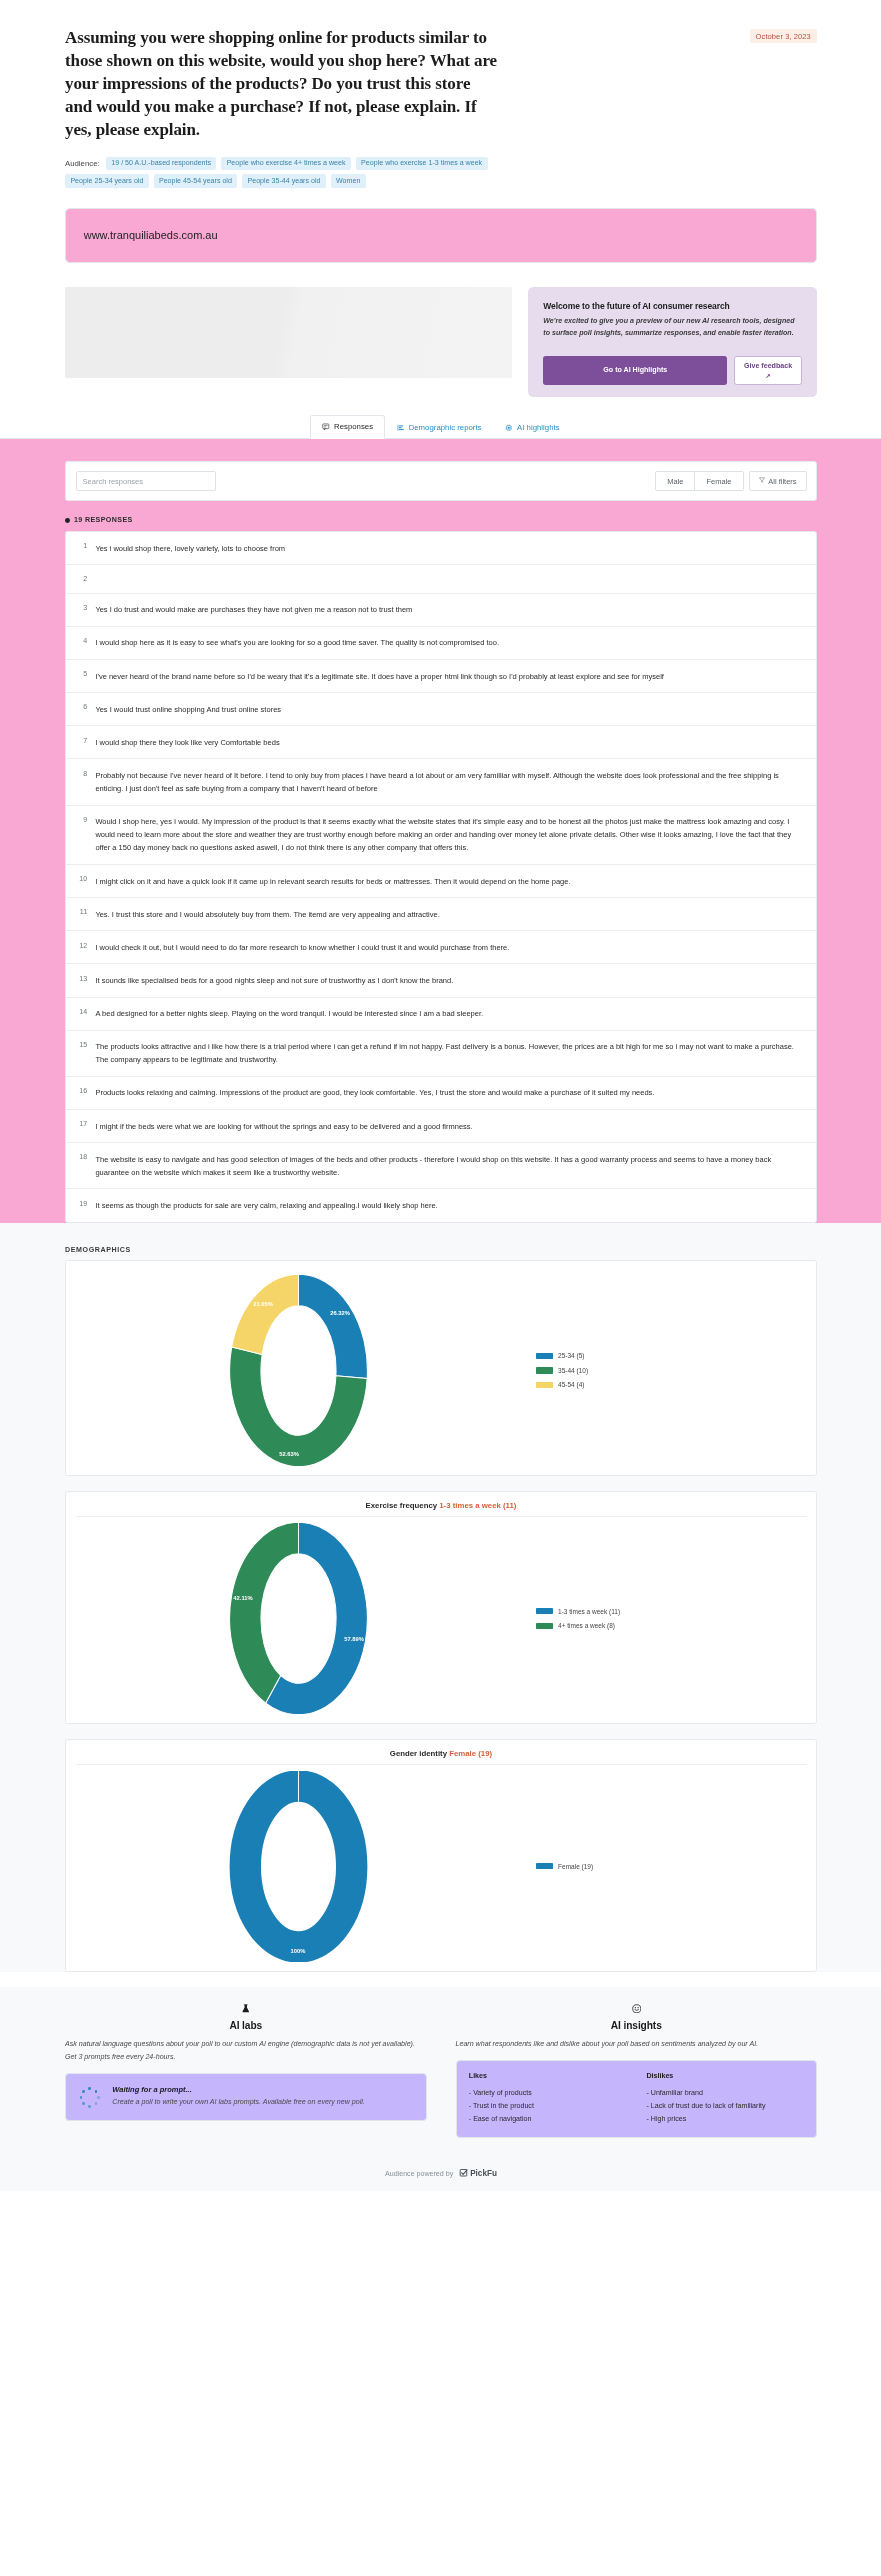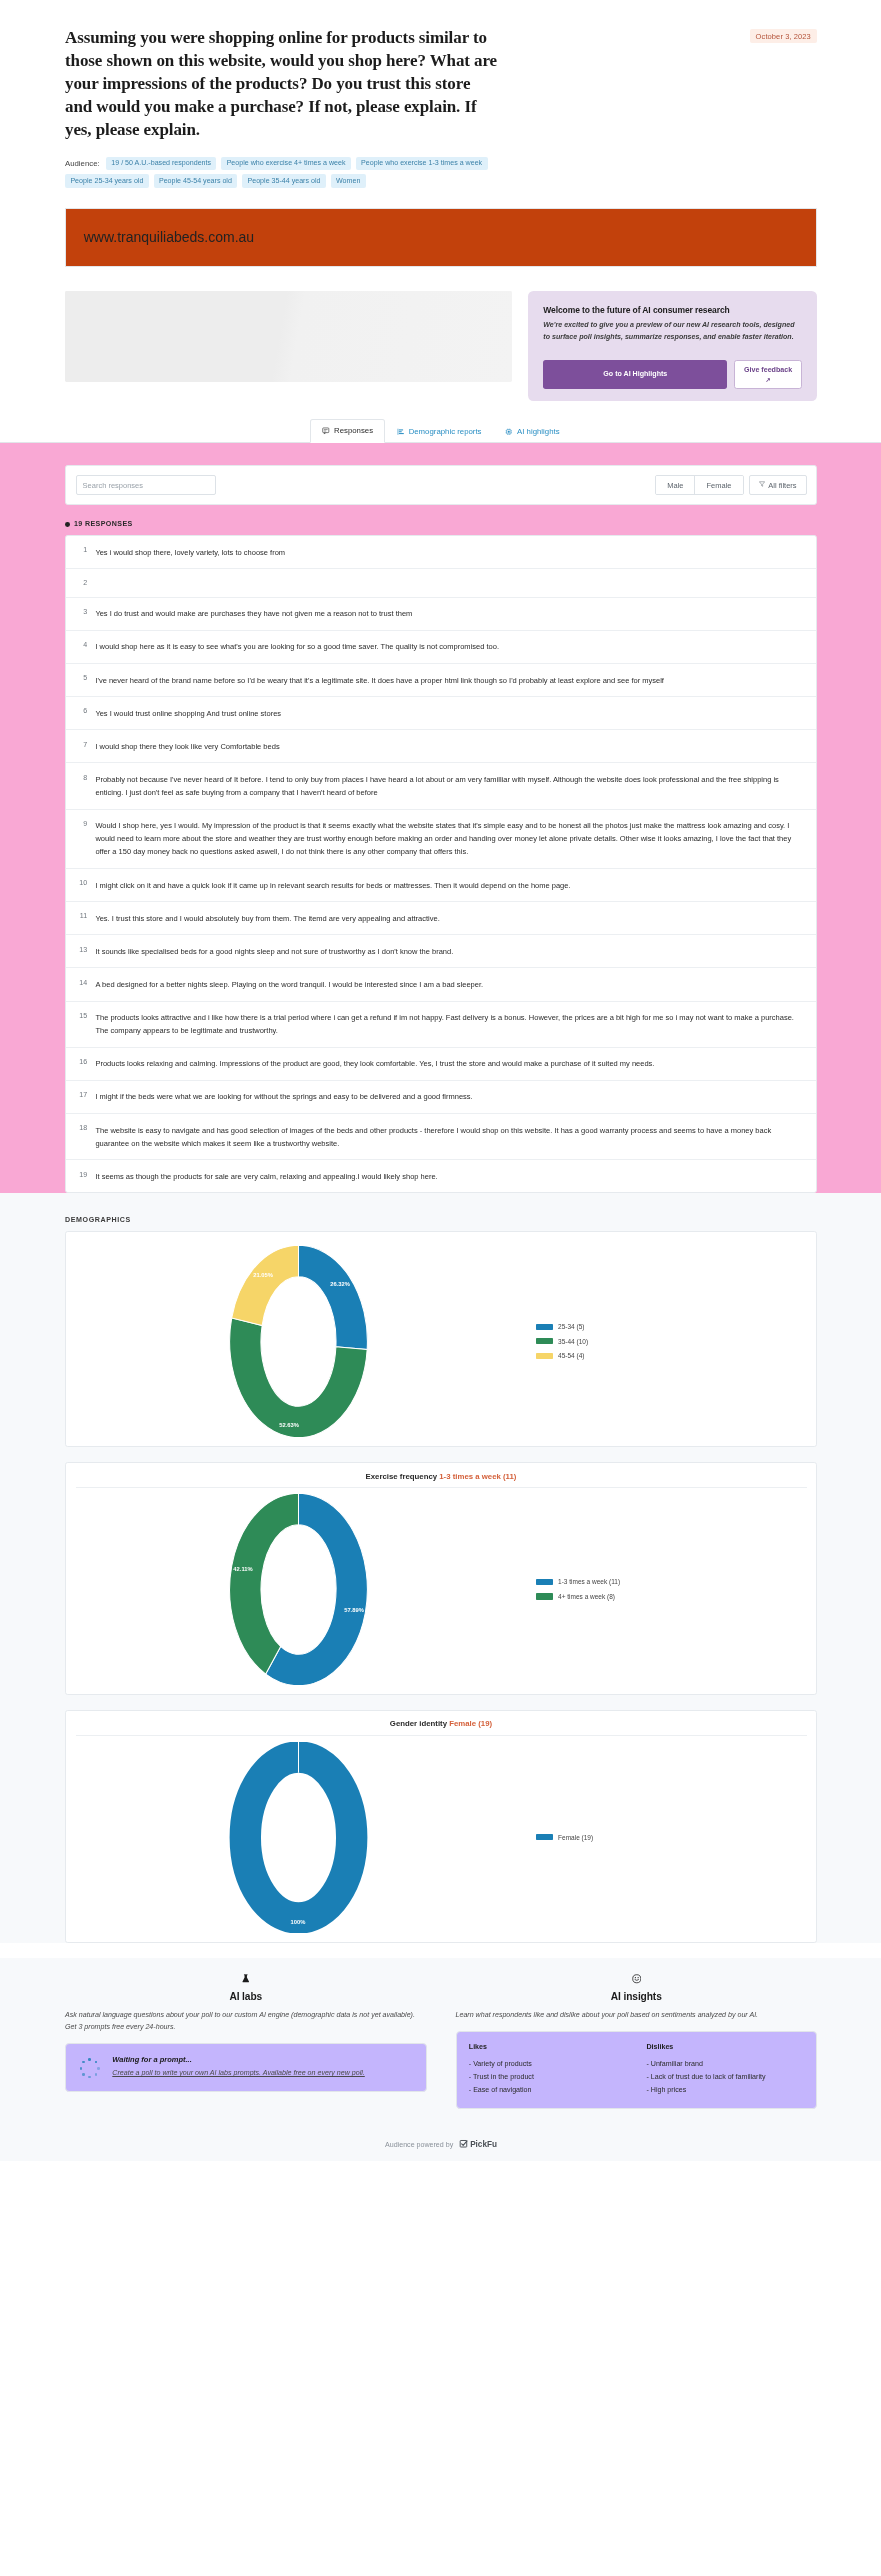--- a/index.html
+++ b/index.html
@@ -31,24 +31,24 @@
   .audience-label { font-size:7.8px; color:#444; margin-right:1.4px; }
   .aud-tag {
     background:#dff0fa; color:#3b81a8;
     font-size:7.1px; padding:2.7px 5.4px; border-radius:2px;
     white-space:nowrap;
   }
 
   
   .url-card {
     margin:20.4px 65px 0 65px;
-    border:0.7px solid #e3e6ea; border-radius:0;
-    background:#c2410c; padding:20.4px 17.7px; min-height:51px;
+    border:0.7px solid #e3e6ea; border-radius:5px;
+    background:#f9a8d4; padding:20.4px 17.7px; min-height:51px;
     display:flex; align-items:center;
-    font-size:14px; color:#222;
+    font-size:11px; color:#222;
   }
 
   
   .preview-row {
     margin:24.5px 65px 0 65px;
     display:flex; gap:16.3px; align-items:stretch;
   }
   .site-thumb {
     width:447px; height:91px;
     background:linear-gradient(100deg,#ededed 0%,#ededed 48%,#f1f1f1 52%,#f3f3f3 100%);
@@ -164,21 +164,21 @@
   .ai-col h2 {
     margin:0 0 6.8px 0; font-size:10.2px; font-weight:700; color:#1b1b1b;
     display:flex; align-items:center; gap:5.4px; letter-spacing:-0.1px;flex-direction:column;
   }
   .ai-col > p { margin:0 0 9.5px 0; font-size:7.1px; line-height:1.75; font-style:italic; color:#4a4a4a; }
   .ai-box { background:#c4b5fd; border:0.7px solid #e2e6ea; border-radius:4.1px; padding:11px 12.3px; }
   .prompt-box { display:flex; gap:11px; align-items:flex-start; }
   .spinner { width:23px; height:23px; flex:none; position:relative; margin-top:1.4px; }
   .spinner i { position:absolute; width:2.7px; height:2.7px; border-radius:50%; background:#1a7fb5; }
   .prompt-txt h4 { margin:0 0 2.7px 0; font-size:7.5px; font-weight:700; font-style:italic; color:#1b1b1b; }
-  .prompt-txt p { margin:0; font-size:7.1px; line-height:1.7; font-style:italic; color:#4a4a4a;text-decoration:underline; }
+  .prompt-txt p { margin:0; font-size:7.1px; line-height:1.7; font-style:italic; color:#4a4a4a; }
   .sentiment-cols { display:flex; gap:20.4px; }
   .sent-col { flex:1; }
   .sent-col h4 { margin:0 0 6.8px 0; font-size:7.1px; font-weight:700; color:#1f1f1f; }
   .sent-col div { font-size:7.1px; line-height:1.85; color:#2b2b2b; }
 
   
   .footer {
     background:#f7f9fb; padding:9.5px 0 11px 0;
     display:flex; align-items:center; justify-content:center; gap:5.4px;
     font-size:7.1px; color:#8a9199;
@@ -327,20 +327,24 @@
           <div class="resp-num">9</div>
           <div class="resp-text">Would I shop here, yes I would. My impression of the product is that it seems exactly what the website states that it's simple easy and to be honest all the photos just make the mattress look amazing and cosy. I would need to learn more about the store and weather they are trust worthy enough before making an order and handing over money let alone private details. Other wise it looks amazing, I love the fact that they offer a 150 day money back no questions asked aswell, I do not think there is any other company that offers this.</div>
         </div>
         <div class="resp-row">
           <div class="resp-num">10</div>
           <div class="resp-text">I might click on it and have a quick look if it came up in relevant search results for beds or mattresses. Then it would depend on the home page.</div>
         </div>
         <div class="resp-row">
           <div class="resp-num">11</div>
           <div class="resp-text">Yes. I trust this store and I would absolutely buy from them. The itemd are very appealing and attractive.</div>
+        </div>
+        <div class="resp-row">
+          <div class="resp-num">12</div>
+          <div class="resp-text">I would check it out, but I would need to do far more research to know whether I could trust it and would purchase from there.</div>
         </div>
         <div class="resp-row">
           <div class="resp-num">13</div>
           <div class="resp-text">It sounds like specialised beds for a good nights sleep and not sure of trustworthy as I don't know the brand.</div>
         </div>
         <div class="resp-row">
           <div class="resp-num">14</div>
           <div class="resp-text">A bed designed for a better nights sleep. Playing on the word tranquil. I would be interested since I am a bad sleeper.</div>
         </div>
         <div class="resp-row">

